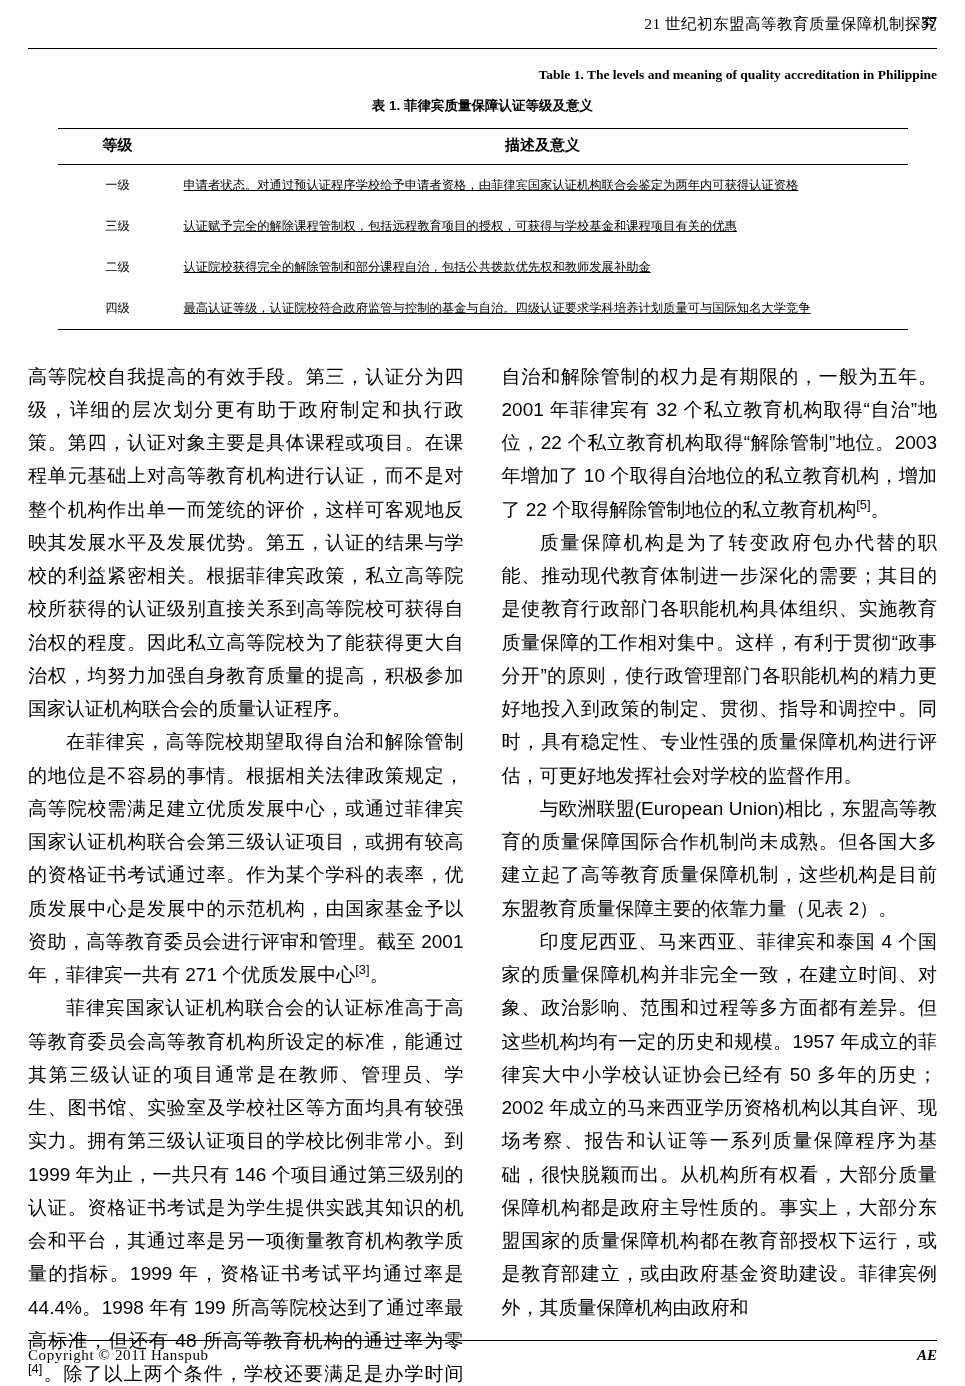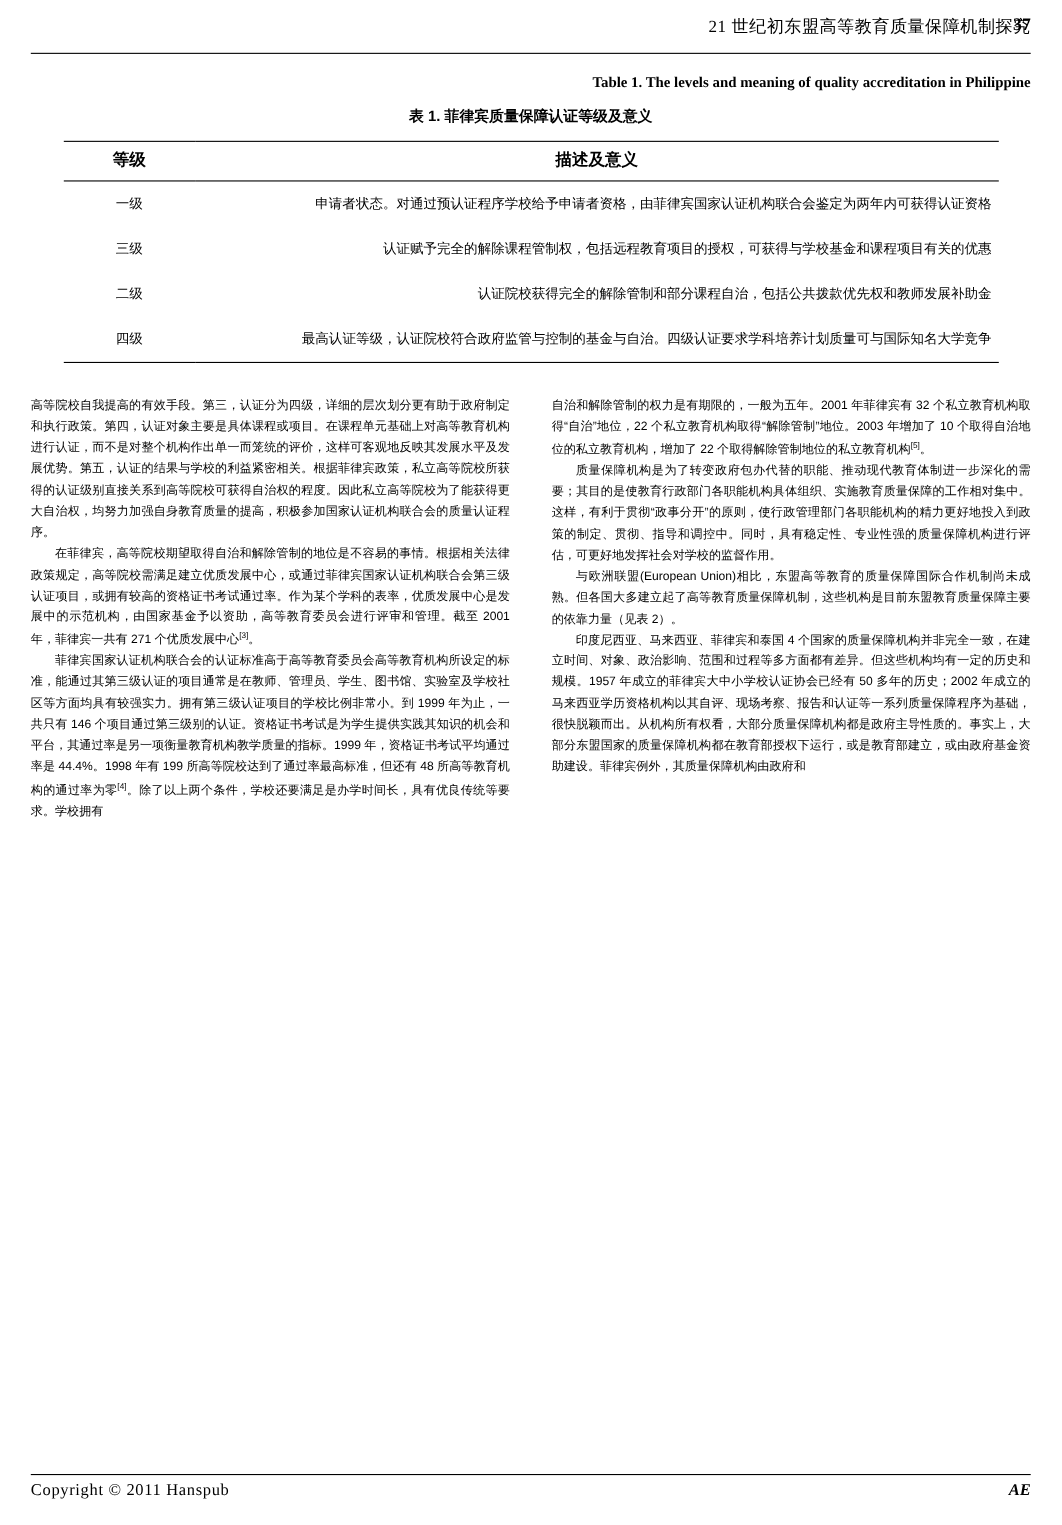--- a/index.html
+++ b/index.html
@@ -90,40 +90,41 @@
     padding: 12px 0;
     font-family: "Liberation Sans", sans-serif;
     font-size: 12.3px;
     vertical-align: middle;
   }
   table.qa-table tbody td.cell-level {
     text-align: center;
     width: 120px;
   }
   table.qa-table tbody td.cell-desc {
-    text-align: right;
+    text-align: left;
     padding-left: 6px;
     padding-right: 6px;
+    text-decoration: underline;
   }
   table.qa-table tbody tr:last-child td {
     border-bottom: 1.4px solid #000;
   }
   
   .body-cols {
     display: flex;
     gap: 38px;
     margin-top: 30px;
   }
   .col {
     width: 436px;
   }
   p.cn {
     margin: 0;
     font-family: "Liberation Sans", sans-serif;
-    font-size: 11px;
+    font-size: 19px;
     line-height: 1.75;
     text-align: justify;
     text-justify: inter-ideograph;
     text-indent: 2em;
   }
   p.cn.noindent {
     text-indent: 0;
   }
   h2.section {
     margin: 18px 0 10px 0;

